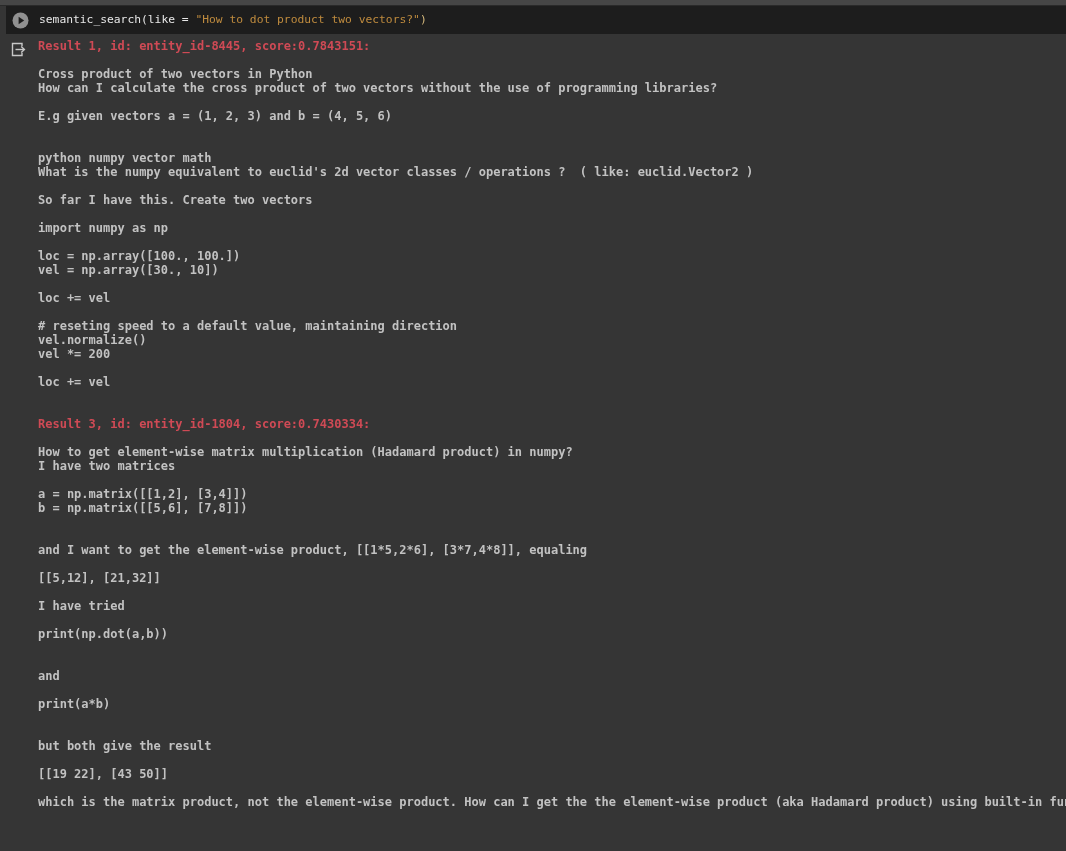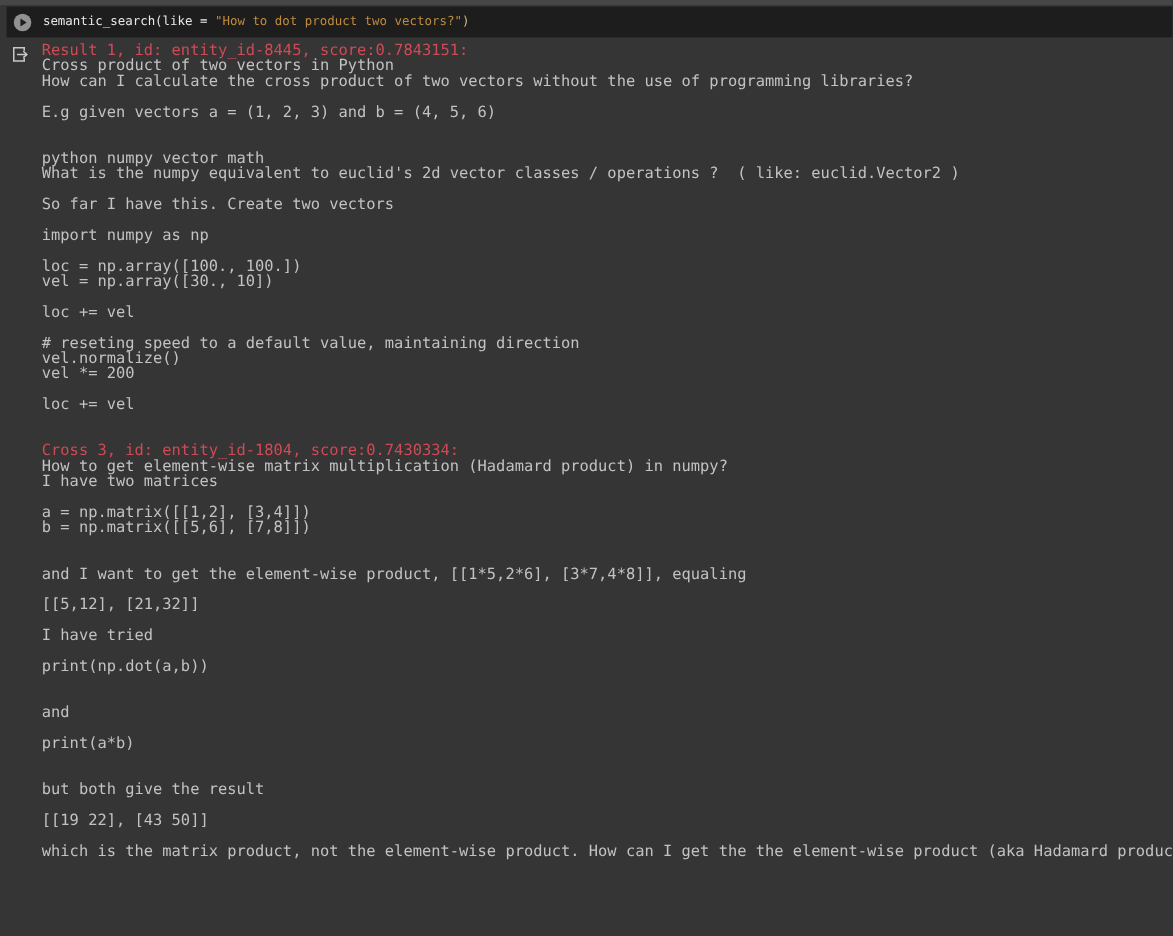--- a/index.html
+++ b/index.html
@@ -42,31 +42,33 @@
     width: 100%;
   }
   .output-icon {
     position: absolute;
     left: 10px; top: 7px;
     width: 17px; height: 17px;
   }
   .output-content {
     margin-left: 38px;
     padding-top: 5px;
-    font-size: 14px;
+    font-size: 12px;
     line-height: 14px;
     color: #c2c2c2;
+    font-weight: bold;
   }
   .result-header {
     color: #cf4a55;
     white-space: pre;
     height: 14px;
   }
   .result-body {
     white-space: pre;
+    margin-top: 14px;
     margin-bottom: 28px;
   }
   .result-section:last-child .result-body { margin-bottom: 0; }
 </style>
 </head>
 <body>
 
 <div class="top-strip"></div>
 
 <div class="command-bar">
@@ -107,21 +109,21 @@
 loc += vel
 
 # reseting speed to a default value, maintaining direction
 vel.normalize()
 vel *= 200
 
 loc += vel</div>
     </div>
 
     <div class="result-section">
-      <div class="result-header">Cross 3, id: entity_id-1804, score:0.7430334:</div>
+      <div class="result-header">Result 3, id: entity_id-1804, score:0.7430334:</div>
       <div class="result-body">How to get element-wise matrix multiplication (Hadamard product) in numpy?
 I have two matrices
 
 a = np.matrix([[1,2], [3,4]])
 b = np.matrix([[5,6], [7,8]])
 
 
 and I want to get the element-wise product, [[1*5,2*6], [3*7,4*8]], equaling
 
 [[5,12], [21,32]]

